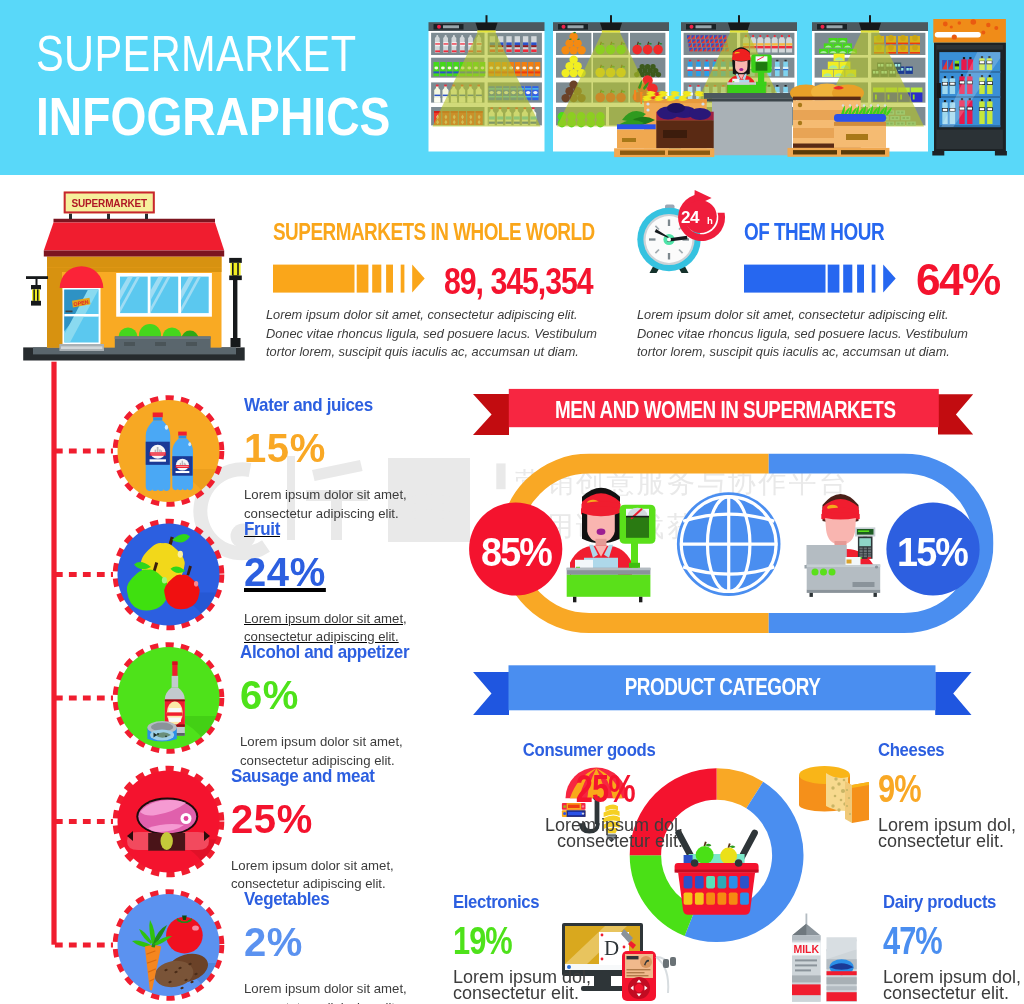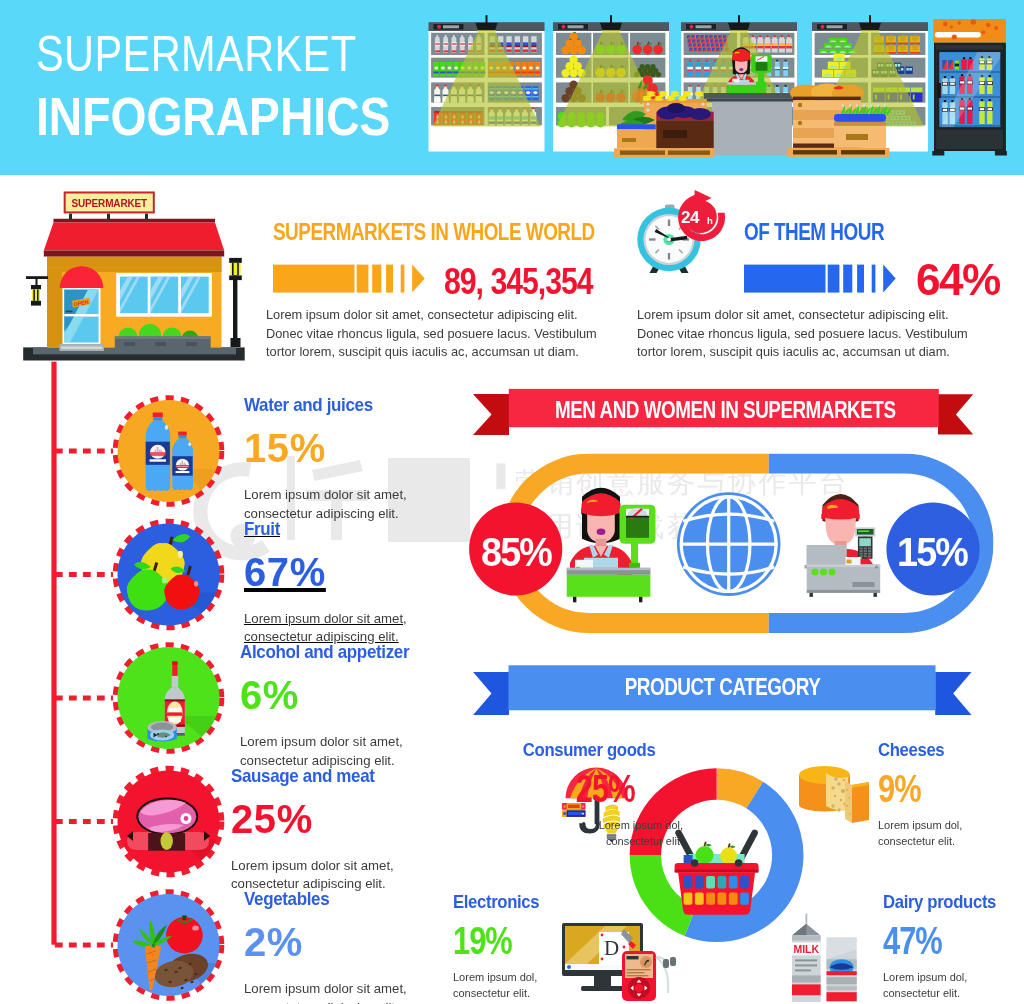--- a/index.html
+++ b/index.html
@@ -8,21 +8,21 @@
   #page > svg{pointer-events:none;}
 
   
   .hdr{position:absolute;left:0;top:0;width:1024px;height:175px;background:#59d8f9;}
   .hdr-t1{position:absolute;left:36px;top:29px;font-size:50px;font-weight:300;color:#fff;letter-spacing:0.5px;line-height:1;transform:scaleX(0.83);transform-origin:left top;white-space:nowrap;}
   .hdr-t2{position:absolute;left:36px;top:90px;font-size:53px;font-weight:700;color:#fff;letter-spacing:0px;line-height:1;transform:scaleX(0.872);transform-origin:left top;white-space:nowrap;}
 
   
   .abs{position:absolute;}
   .stat-title{font-family:"Liberation Sans",sans-serif;font-weight:700;font-size:21px;letter-spacing:-0.2px;}
-  .stat-body{font-size:13.5px;line-height:18.5px;color:#3a3a3a;}
+  .stat-body{font-size:13.5px;line-height:18.5px;color:#3a3a3a;font-style:italic;}
   .cat-name{font-weight:700;font-size:19px;color:#2c5fe0;letter-spacing:-0.2px;}
   .cat-val{font-weight:600;font-size:36px;line-height:38px;}
   .cat-body{font-size:13.5px;line-height:18.5px;color:#3a3a3a;margin-top:18px;}
 
   
 
   .store-sign-text{left:63.7px;top:197.8px;width:91.1px;text-align:center;font-size:10px;font-weight:700;color:#b01725;letter-spacing:-0.15px;}
   .store-open-text{left:71px;top:299.6px;width:20px;text-align:center;font-size:5.4px;font-weight:700;color:#e01f2c;transform:rotate(-9.5deg);letter-spacing:0px;}
 
   .stat-title{font-weight:700;font-size:23px;letter-spacing:-0.6px;line-height:1;white-space:nowrap;transform:scaleX(0.822);transform-origin:left center;}
@@ -45,21 +45,21 @@
   .ribbon-txt{font-weight:700;font-size:24px;color:#fff;letter-spacing:-0.6px;text-align:center;transform:scaleX(0.785);white-space:nowrap;}
   .rb1{left:509px;top:396px;width:428px;}
   .pct-txt{font-weight:700;font-size:41px;color:#fff;text-align:center;letter-spacing:-2px;line-height:1;transform:scaleX(0.92);}
   .pct-w{left:466px;top:532px;width:100px;}
   .pct-m{left:882px;top:532px;width:100px;}
 
   .rb2{left:509px;top:673px;width:427px;}
   .pitem{width:230px;}
   .pname{font-weight:700;font-size:19px;color:#2c5fe0;letter-spacing:-0.4px;line-height:1;transform:scaleX(0.88);transform-origin:left center;white-space:nowrap;margin-bottom:10px;}
   .pval{font-weight:600;font-size:39px;line-height:1;margin-bottom:10px;letter-spacing:-1.2px;transform:scaleX(0.79);transform-origin:left center;}
-  .pbody{font-size:11px;line-height:15.5px;color:#3c3c3c;white-space:nowrap;}
+  .pbody{font-size:18px;line-height:15.5px;color:#3c3c3c;white-space:nowrap;}
 </style>
 </head>
 <body>
 
 <div id="page">
 
   <svg class="abs" style="left:0;top:0;opacity:1;" width="1024" height="1004" viewBox="0 0 1024 1004" xmlns="http://www.w3.org/2000/svg">
     <g id="wm-layer">
         <g fill="none" stroke="#e9e9e9" stroke-width="14">
           <path d="M 250 470 a 42 42 0 1 0 16 76"></path>
@@ -1579,21 +1579,21 @@
       </g>
   </svg>
   <div id="cats-text">
       <div class="abs cat-row" style="left:244px;top:395px;">
         <div class="cat-name">Water and juices</div>
         <div class="cat-val" style="color:#f9a825">15%</div>
         <div class="cat-body"><span>Lorem ipsum dolor sit amet,</span><br><span>consectetur adipiscing elit.</span></div>
       </div>
       <div class="abs cat-row" style="left:244px;top:518.5px;text-decoration:underline;">
         <div class="cat-name">Fruit</div>
-        <div class="cat-val" style="color:#2c5fe0">67%</div>
+        <div class="cat-val" style="color:#2c5fe0">24%</div>
         <div class="cat-body"><span>Lorem ipsum dolor sit amet,</span><br><span>consectetur adipiscing elit.</span></div>
       </div>
       <div class="abs cat-row" style="left:240px;top:642px;">
         <div class="cat-name">Alcohol and appetizer</div>
         <div class="cat-val" style="color:#4ee21a">6%</div>
         <div class="cat-body"><span>Lorem ipsum dolor sit amet,</span><br><span>consectetur adipiscing elit.</span></div>
       </div>
       <div class="abs cat-row" style="left:231px;top:765.5px;">
         <div class="cat-name">Sausage and meat</div>
         <div class="cat-val" style="color:#f4132e">25%</div>

